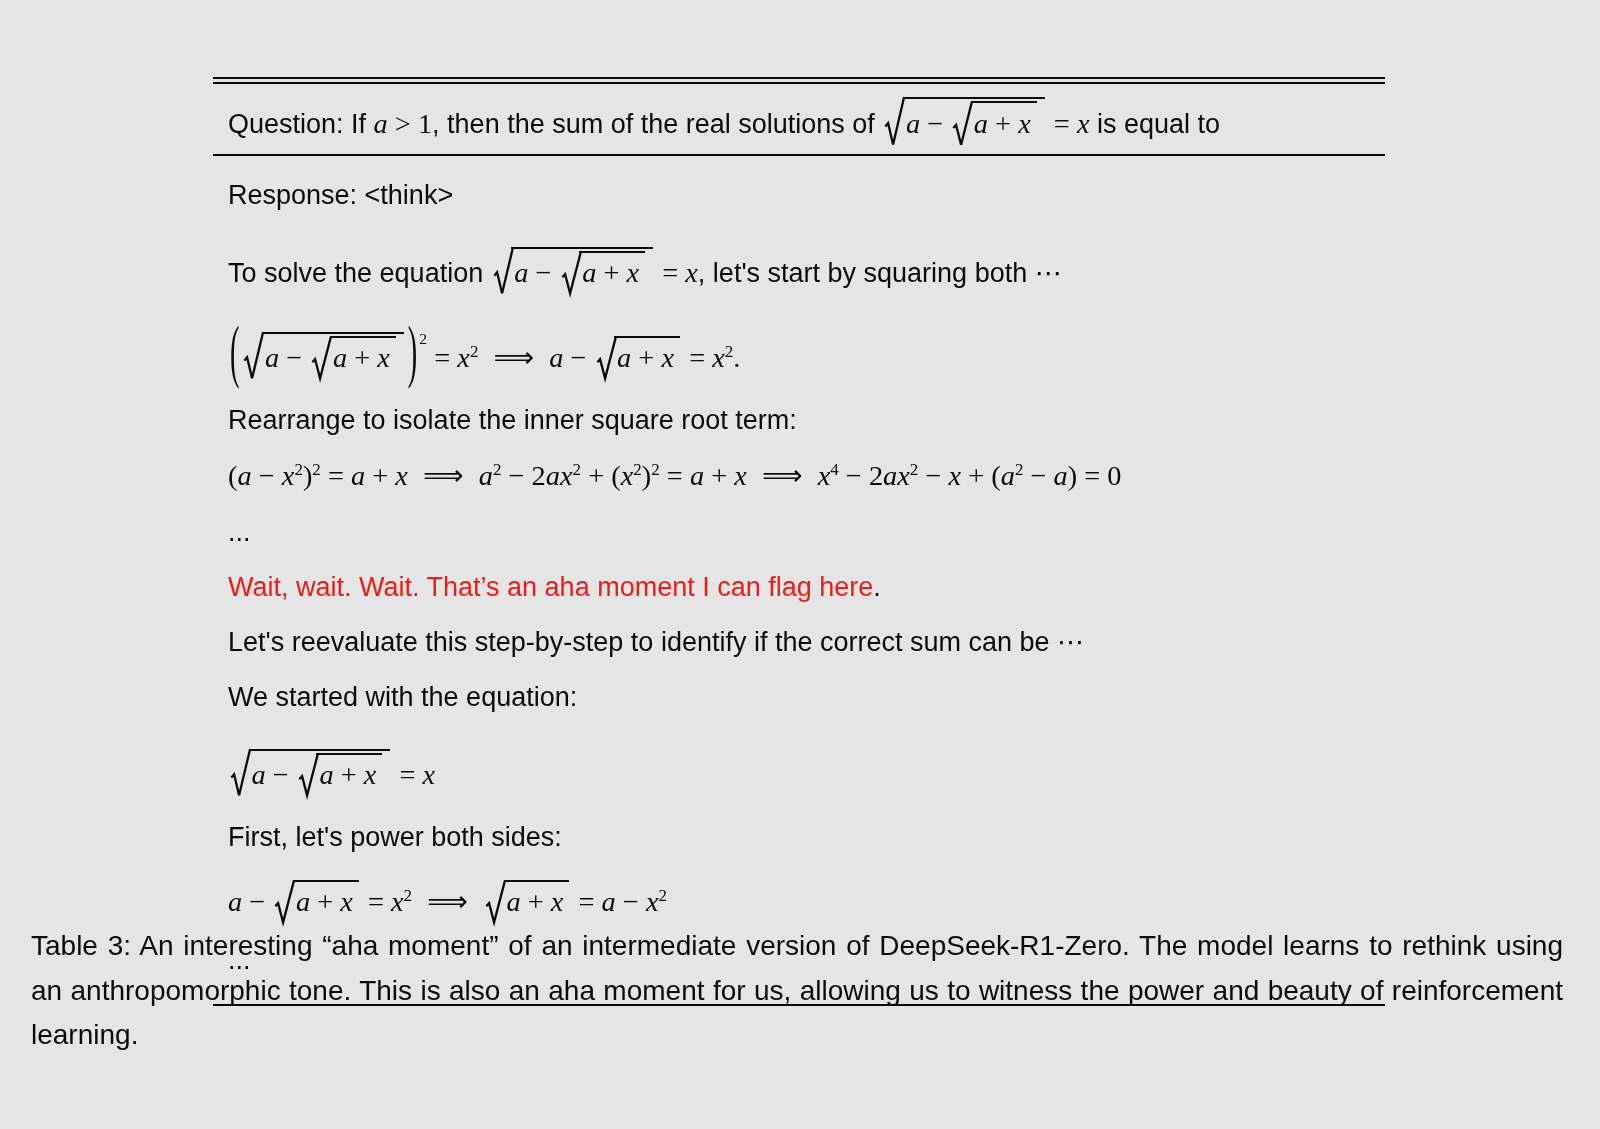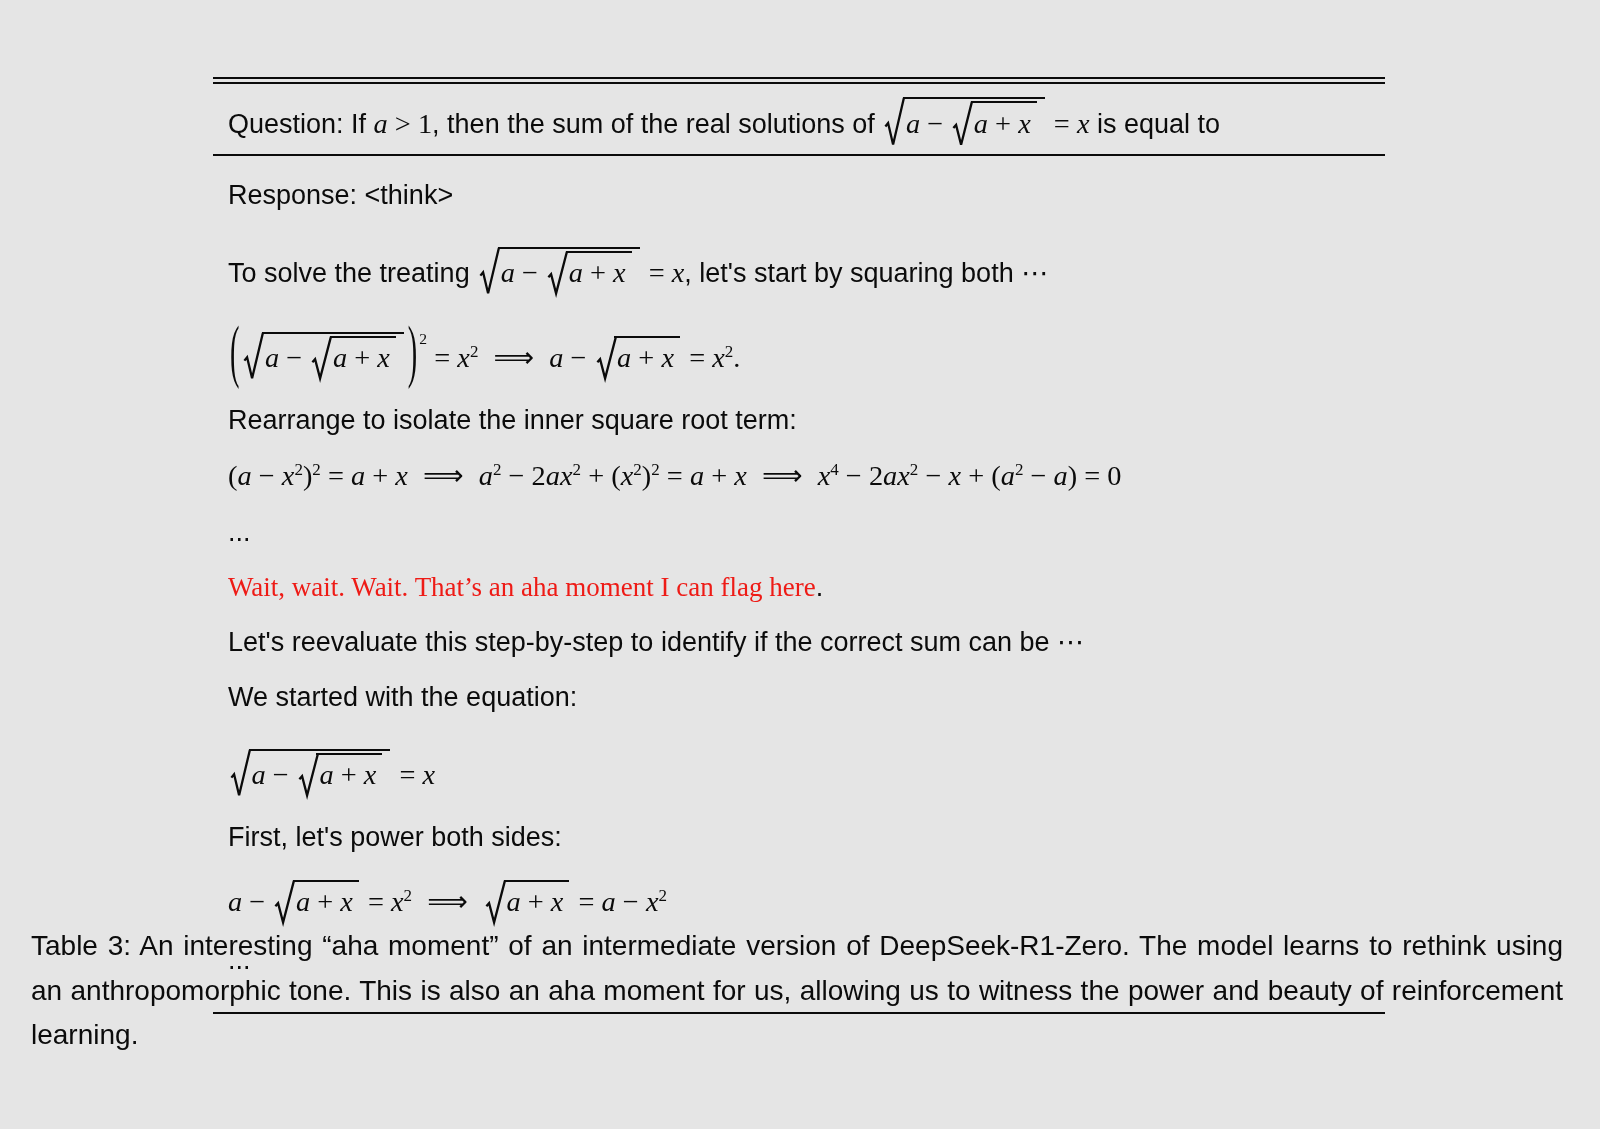--- a/index.html
+++ b/index.html
@@ -10,27 +10,27 @@
     color:#0b0b0b;
   }
   .page { position:relative; width:1600px; height:1129px; background:#e5e5e5; overflow:hidden; }
 
   .table { position:absolute; left:213px; top:77px; width:1172px; }
 
   .rule-top { height:7px; border-top:2.5px solid #0b0b0b; border-bottom:2px solid #0b0b0b; }
   .rule     { border-top:2px solid #0b0b0b; }
 
   .qrow { padding:13px 15px 11px 15px; font-size:27px; line-height:1.35; }
-  .body { padding:12px 15px 24px 15px; }
+  .body { padding:12px 15px 16px 15px; }
 
   .line { padding:10px 0; font-size:27px; line-height:1.3; }
   .line.med  { padding:15px 0 12px 0; }
   .line.tall { padding:24px 0 16px 0; }
 
-  .red { color:var(--aha-red,#ee1b16);font-family:Liberation Serif, serif; }
+  .red { color:var(--aha-red,#ee1b16); }
 
   .math { font-family:"Liberation Serif","DejaVu Serif",serif; font-size:1.05em; white-space:nowrap; }
   .math i { font-style:italic; }
   .math sup { font-size:0.6em; vertical-align:0.6em; line-height:0; }
   .math sup.hi { font-size:0.55em; vertical-align:1.5em; }
 
   .sqrt { display:inline-block; position:relative; padding-left:0.62em; margin:0 2px 0 3px; }
   .vinc { display:inline-block; border-top:2.2px solid currentColor; padding:2px 6px 0 3px; }
   .rad  { position:absolute; left:0; top:0; bottom:-0.1em; width:0.68em; }
   .rad svg { display:block; width:100%; height:100%; overflow:visible; }
@@ -55,21 +55,21 @@
                 <path d="M2,60 L16,53 L42,97 L98,2" fill="none" stroke="currentColor" stroke-width="2.3" vector-effect="non-scaling-stroke"></path>
               </svg>
             </span><span class="vinc"><i>a</i> − <span class="sqrt"><span class="rad">
                   <svg viewBox="0 0 100 100" preserveAspectRatio="none">
                     <path d="M2,60 L16,53 L42,97 L98,2" fill="none" stroke="currentColor" stroke-width="2.3" vector-effect="non-scaling-stroke"></path>
                   </svg>
                 </span><span class="vinc"><i>a</i> + <i>x</i></span></span></span></span> = <i>x</i></span><span class="body-text"> is equal to</span></div>
     <div class="rule"></div>
     <div class="body" id="body-rows">
         <div class="line"><span class="body-text">Response: &lt;think&gt;</span></div>
-        <div class="line tall"><span class="body-text">To solve the treating </span><span class="math"><span class="sqrt"><span class="rad">
+        <div class="line tall"><span class="body-text">To solve the equation </span><span class="math"><span class="sqrt"><span class="rad">
                 <svg viewBox="0 0 100 100" preserveAspectRatio="none">
                   <path d="M2,60 L16,53 L42,97 L98,2" fill="none" stroke="currentColor" stroke-width="2.3" vector-effect="non-scaling-stroke"></path>
                 </svg>
               </span><span class="vinc"><i>a</i> − <span class="sqrt"><span class="rad">
                     <svg viewBox="0 0 100 100" preserveAspectRatio="none">
                       <path d="M2,60 L16,53 L42,97 L98,2" fill="none" stroke="currentColor" stroke-width="2.3" vector-effect="non-scaling-stroke"></path>
                     </svg>
                   </span><span class="vinc"><i>a</i> + <i>x</i></span></span></span></span> = <i>x</i></span><span class="body-text">, let's start by squaring both ⋯</span></div>
         <div class="line tall"><span class="math"><span class="bigp">(</span><span class="sqrt"><span class="rad">
                 <svg viewBox="0 0 100 100" preserveAspectRatio="none">

